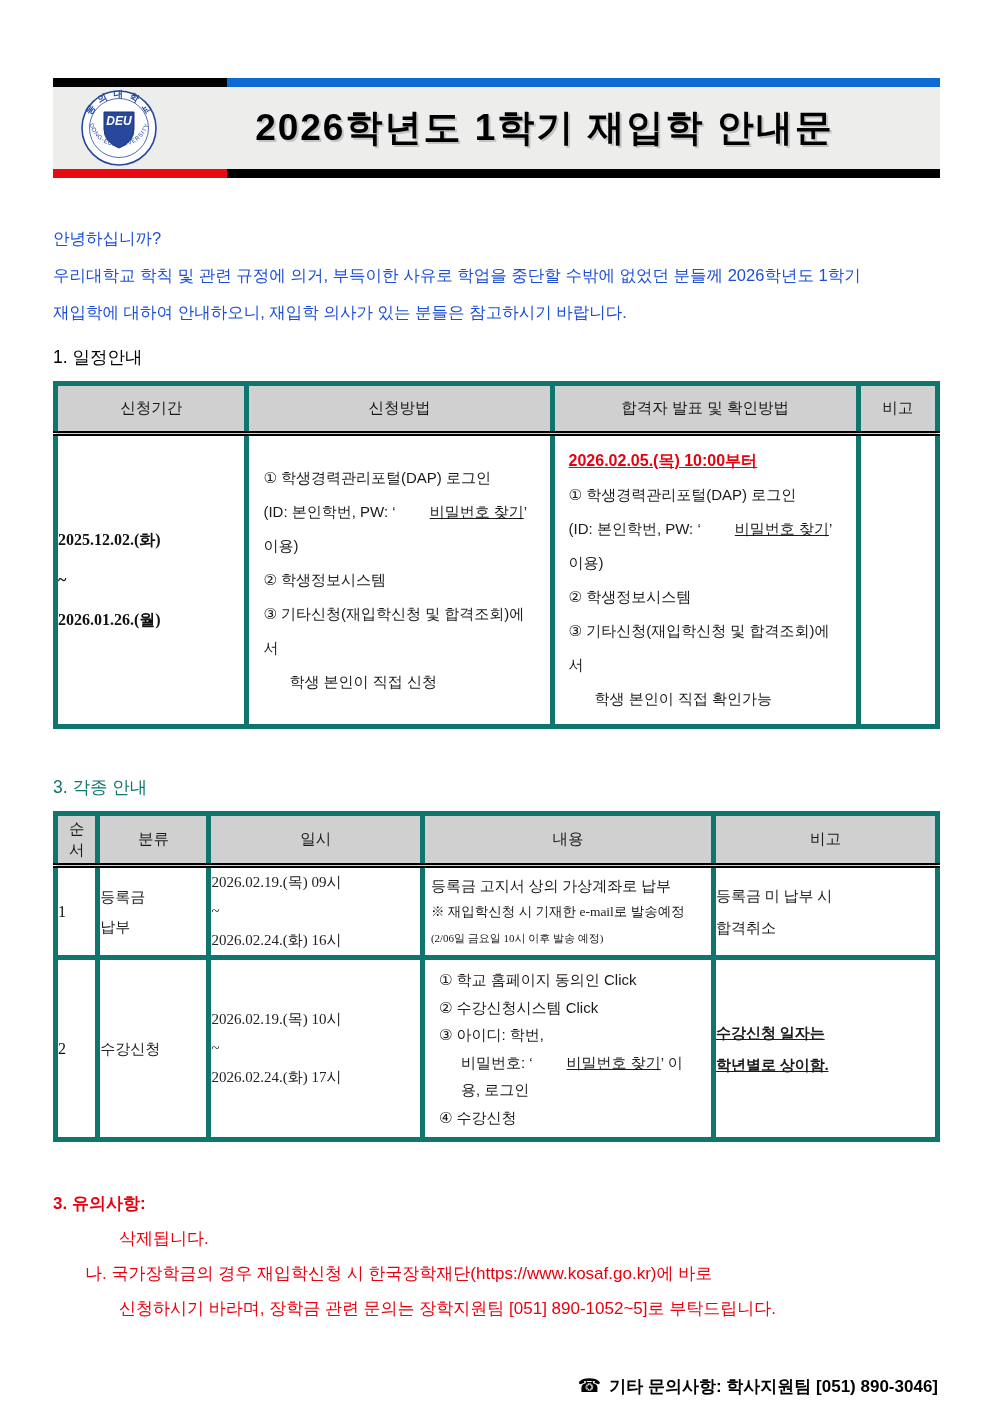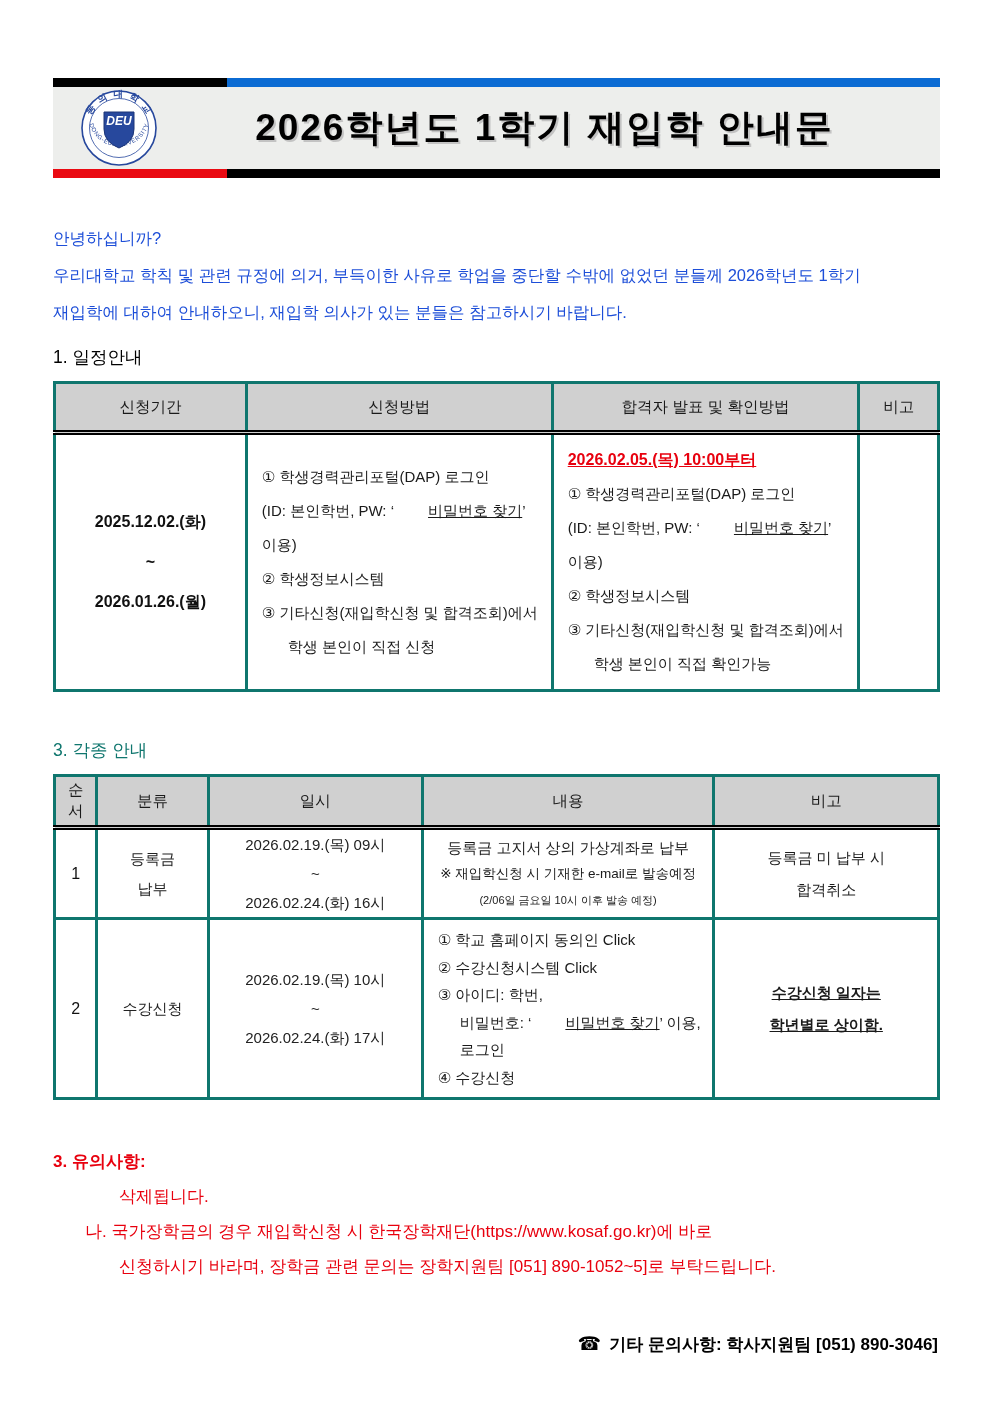--- a/index.html
+++ b/index.html
@@ -32,31 +32,31 @@
   
   .intro { margin-top:42px; font-size:16.5px; line-height:37px; color:#1d4ed8; }
 
   
   .sec-heading { margin-top:14px; font-size:17.5px; font-weight:normal; color:#000; }
   .sec-heading-light { margin-top:46px; font-size:17.5px; font-weight:normal; color:#0f766e; }
 
   
   table { border-collapse:collapse; width:100%; table-layout:fixed; }
   .tbl { margin-top:12px; border:2px solid #000; }
-  .tbl th, .tbl td { border:3px solid #0f766e; vertical-align:middle; }
+  .tbl th, .tbl td { border:5px solid #0f766e; vertical-align:middle; }
   .tbl th {
     background:#d0d0d0; font-weight:normal; font-size:15.5px; color:#1a1a1a;
     border-bottom:5px double #000; text-align:center;
   }
   .t1 th { height:50px; }
   .t1 td { height:218px; }
   .t2 th { height:52px; line-height:1.35; }
   .t2 .row1 td { height:88px; }
   .t2 .row2 td { height:140px; }
-  td.center { text-align:center; }
+  td.center { text-align:left;font-family:Liberation Serif, serif; }
   .cell-steps { padding:8px 12px 8px 14px; font-size:15px; line-height:34px; color:#1a1a1a; }
   .cell-steps .cont { padding-left:26px; }
   .u { text-decoration:underline;margin-left:34px; }
   .period-cell { font-size:16px; font-weight:bold; line-height:40px; color:#111; }
   .announce-title { color:#e8000e; font-weight:bold; text-decoration:underline; font-size:16px; }
   .date-cell { font-size:15px; line-height:29px; color:#222; }
   .cat-cell  { font-size:15px; line-height:30px; color:#222; }
   .content-r1 { font-size:15px; line-height:26px; color:#1a1a1a; padding:4px 6px; }
   .content-r1 .sub  { font-size:13.5px; }
   .content-r1 .sub2 { font-size:11px; }

